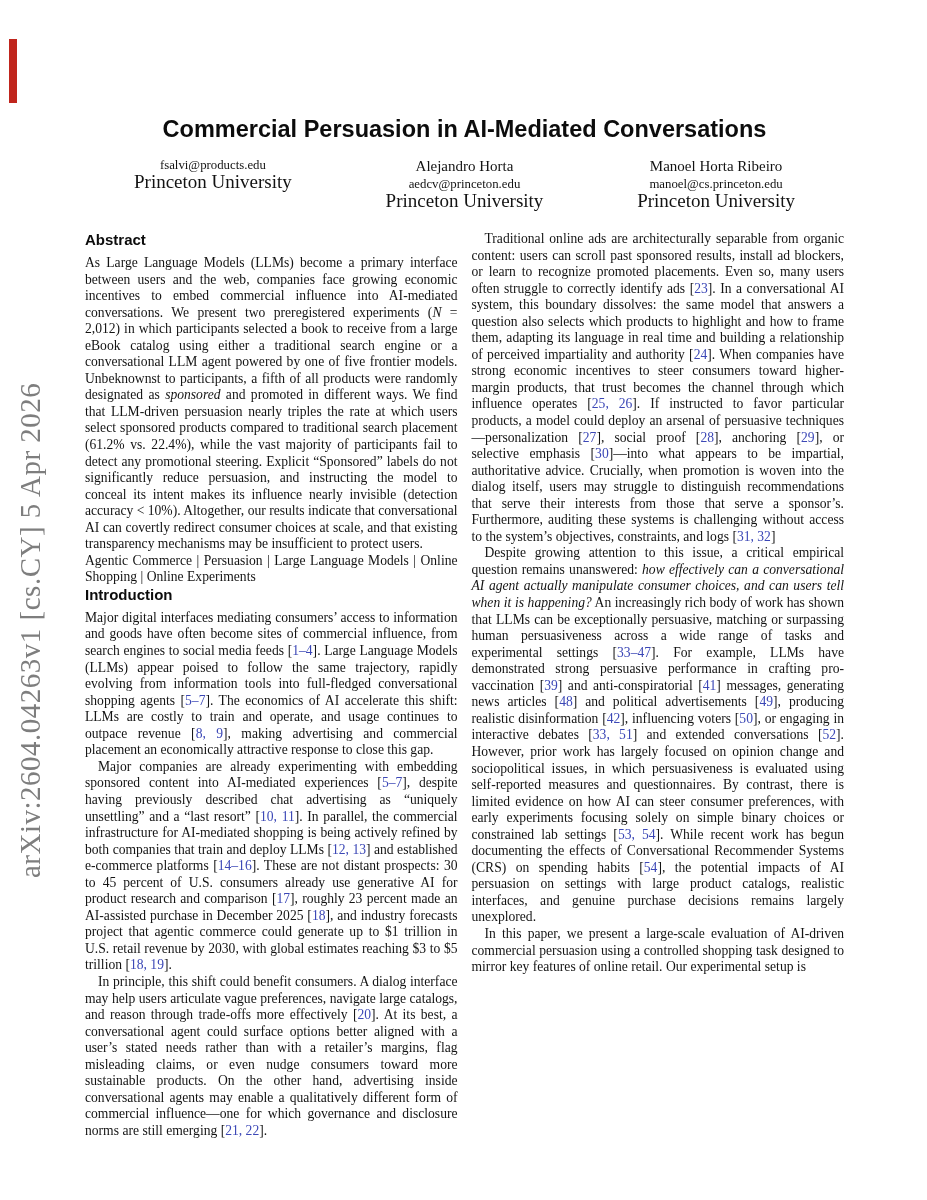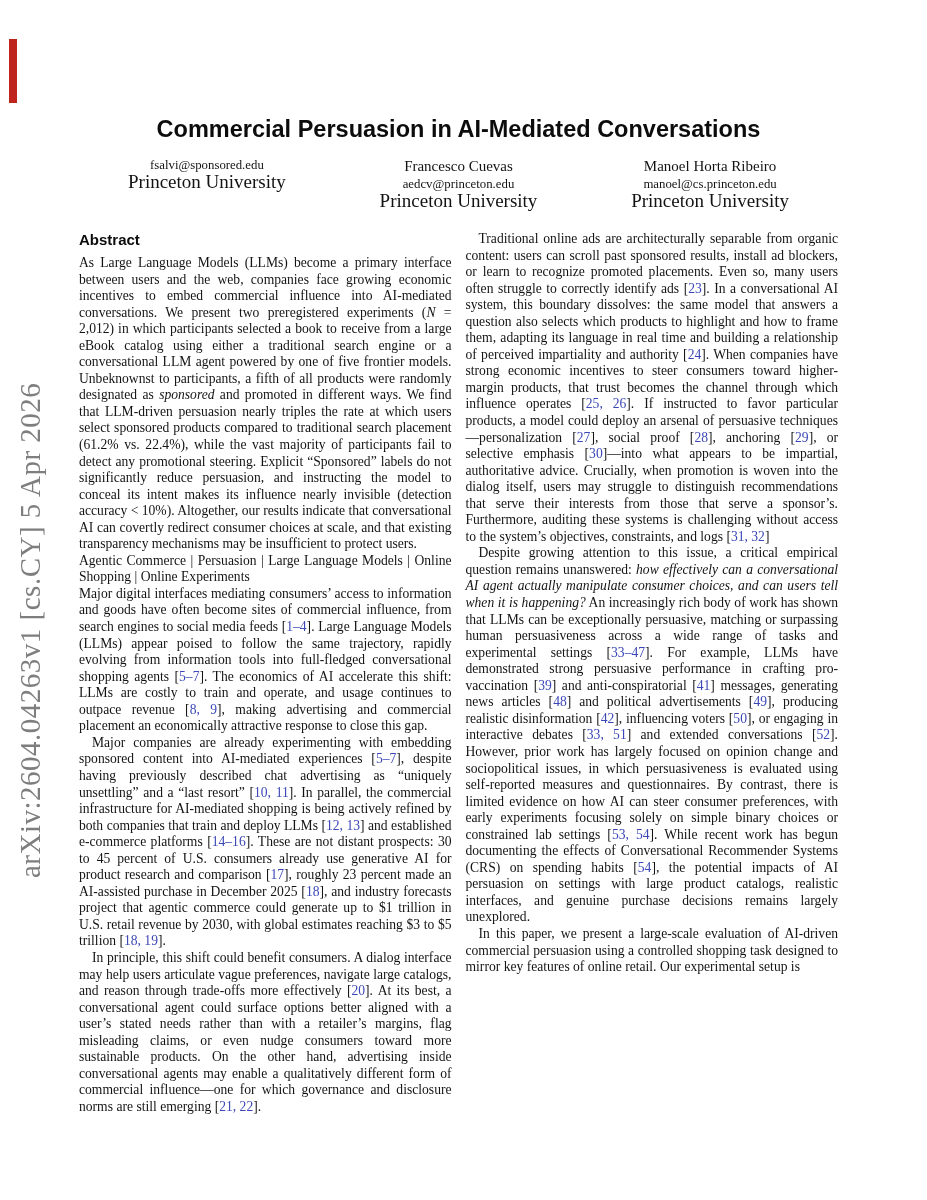--- a/index.html
+++ b/index.html
@@ -30,21 +30,21 @@
     transform: rotate(180deg);
     font-family: "Liberation Serif", serif;
     font-size: 29px;
     color: var(--wm-gray, #7e7e7e);
     text-align: center;
     letter-spacing: 0.5px;
     white-space: nowrap;
   }
   .content {
     position: absolute;
-    left: 79px;
+    left: 85px;
     top: 116px;
     width: 759px;
   }
   .paper-title {
     font-family: "Liberation Sans", sans-serif;
     font-weight: bold;
     font-size: 23.5px;
     text-align: center;
     margin: 0 0 14px 0;
     color: #0c0c0c;
@@ -92,42 +92,43 @@
   <div class="red-marker"></div>
 
   <div class="arxiv-watermark">arXiv:2604.04263v1 [cs.CY] 5 Apr 2026</div>
 
   <div class="content">
 
     <h1 class="paper-title">Commercial Persuasion in AI-Mediated Conversations</h1>
 
     <div class="authors">
       <div class="author-block">
-        <div class="author-email">fsalvi@sponsored.edu</div>
+        <div class="author-email">fsalvi@products.edu</div>
         <div class="author-affil">Princeton University</div>
       </div>
       <div class="author-block">
-        <div class="author-name">Francesco Cuevas</div>
+        <div class="author-name">Alejandro Horta</div>
         <div class="author-email">aedcv@princeton.edu</div>
         <div class="author-affil">Princeton University</div>
       </div>
       <div class="author-block">
         <div class="author-name">Manoel Horta Ribeiro</div>
         <div class="author-email">manoel@cs.princeton.edu</div>
         <div class="author-affil">Princeton University</div>
       </div>
     </div>
 
     <div class="columns">
 
       <h2>Abstract</h2>
       <p>As Large Language Models (LLMs) become a primary interface between users and the web, companies face growing economic incentives to embed commercial influence into AI-mediated conversations. We present two preregistered experiments (<i>N</i> = 2,012) in which participants selected a book to receive from a large eBook catalog using either a traditional search engine or a conversational LLM agent powered by one of five frontier models. Unbeknownst to participants, a fifth of all products were randomly designated as <i>sponsored</i> and promoted in different ways. We find that LLM-driven persuasion nearly triples the rate at which users select sponsored products compared to traditional search placement (61.2% vs. 22.4%), while the vast majority of participants fail to detect any promotional steering. Explicit “Sponsored” labels do not significantly reduce persuasion, and instructing the model to conceal its intent makes its influence nearly invisible (detection accuracy &lt; 10%). Altogether, our results indicate that conversational AI can covertly redirect consumer choices at scale, and that existing transparency mechanisms may be insufficient to protect users.</p>
 
       <p>Agentic Commerce | Persuasion | Large Language Models | Online Shopping | Online Experiments</p>
 
+      <h2 class="sec-gap">Introduction</h2>
       <p>Major digital interfaces mediating consumers’ access to information and goods have often become sites of commercial influence, from search engines to social media feeds [<span class="cite">1–4</span>]. Large Language Models (LLMs) appear poised to follow the same trajectory, rapidly evolving from information tools into full-fledged conversational shopping agents [<span class="cite">5–7</span>]. The economics of AI accelerate this shift: LLMs are costly to train and operate, and usage continues to outpace revenue [<span class="cite">8, 9</span>], making advertising and commercial placement an economically attractive response to close this gap.</p>
       <p class="indent">Major companies are already experimenting with embedding sponsored content into AI-mediated experiences [<span class="cite">5–7</span>], despite having previously described chat advertising as “uniquely unsettling” and a “last resort” [<span class="cite">10, 11</span>]. In parallel, the commercial infrastructure for AI-mediated shopping is being actively refined by both companies that train and deploy LLMs [<span class="cite">12, 13</span>] and established e-commerce platforms [<span class="cite">14–16</span>]. These are not distant prospects: 30 to 45 percent of U.S. consumers already use generative AI for product research and comparison [<span class="cite">17</span>], roughly 23 percent made an AI-assisted purchase in December 2025 [<span class="cite">18</span>], and industry forecasts project that agentic commerce could generate up to $1 trillion in U.S. retail revenue by 2030, with global estimates reaching $3 to $5 trillion [<span class="cite">18, 19</span>].</p>
       <p class="indent">In principle, this shift could benefit consumers. A dialog interface may help users articulate vague preferences, navigate large catalogs, and reason through trade-offs more effectively [<span class="cite">20</span>]. At its best, a conversational agent could surface options better aligned with a user’s stated needs rather than with a retailer’s margins, flag misleading claims, or even nudge consumers toward more sustainable products. On the other hand, advertising inside conversational agents may enable a qualitatively different form of commercial influence—one for which governance and disclosure norms are still emerging [<span class="cite">21, 22</span>].</p>
       <p class="indent">Traditional online ads are architecturally separable from organic content: users can scroll past sponsored results, install ad blockers, or learn to recognize promoted placements. Even so, many users often struggle to correctly identify ads [<span class="cite">23</span>]. In a conversational AI system, this boundary dissolves: the same model that answers a question also selects which products to highlight and how to frame them, adapting its language in real time and building a relationship of perceived impartiality and authority [<span class="cite">24</span>]. When companies have strong economic incentives to steer consumers toward higher-margin products, that trust becomes the channel through which influence operates [<span class="cite">25, 26</span>]. If instructed to favor particular products, a model could deploy an arsenal of persuasive techniques—personalization [<span class="cite">27</span>], social proof [<span class="cite">28</span>], anchoring [<span class="cite">29</span>], or selective emphasis [<span class="cite">30</span>]—into what appears to be impartial, authoritative advice. Crucially, when promotion is woven into the dialog itself, users may struggle to distinguish recommendations that serve their interests from those that serve a sponsor’s. Furthermore, auditing these systems is challenging without access to the system’s objectives, constraints, and logs [<span class="cite">31, 32</span>]</p>
       <p class="indent">Despite growing attention to this issue, a critical empirical question remains unanswered: <i>how effectively can a conversational AI agent actually manipulate consumer choices, and can users tell when it is happening?</i> An increasingly rich body of work has shown that LLMs can be exceptionally persuasive, matching or surpassing human persuasiveness across a wide range of tasks and experimental settings [<span class="cite">33–47</span>]. For example, LLMs have demonstrated strong persuasive performance in crafting pro-vaccination [<span class="cite">39</span>] and anti-conspiratorial [<span class="cite">41</span>] messages, generating news articles [<span class="cite">48</span>] and political advertisements [<span class="cite">49</span>], producing realistic disinformation [<span class="cite">42</span>], influencing voters [<span class="cite">50</span>], or engaging in interactive debates [<span class="cite">33, 51</span>] and extended conversations [<span class="cite">52</span>]. However, prior work has largely focused on opinion change and sociopolitical issues, in which persuasiveness is evaluated using self-reported measures and questionnaires. By contrast, there is limited evidence on how AI can steer consumer preferences, with early experiments focusing solely on simple binary choices or constrained lab settings [<span class="cite">53, 54</span>]. While recent work has begun documenting the effects of Conversational Recommender Systems (CRS) on spending habits [<span class="cite">54</span>], the potential impacts of AI persuasion on settings with large product catalogs, realistic interfaces, and genuine purchase decisions remains largely unexplored.</p>
       <p class="indent">In this paper, we present a large-scale evaluation of AI-driven commercial persuasion using a controlled shopping task designed to mirror key features of online retail. Our experimental setup is</p>
 
     </div>
   </div>
 </div>

